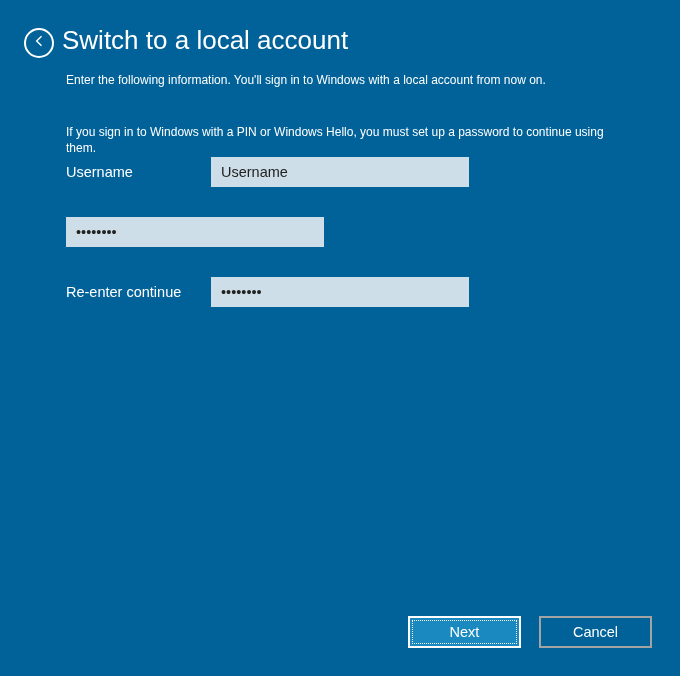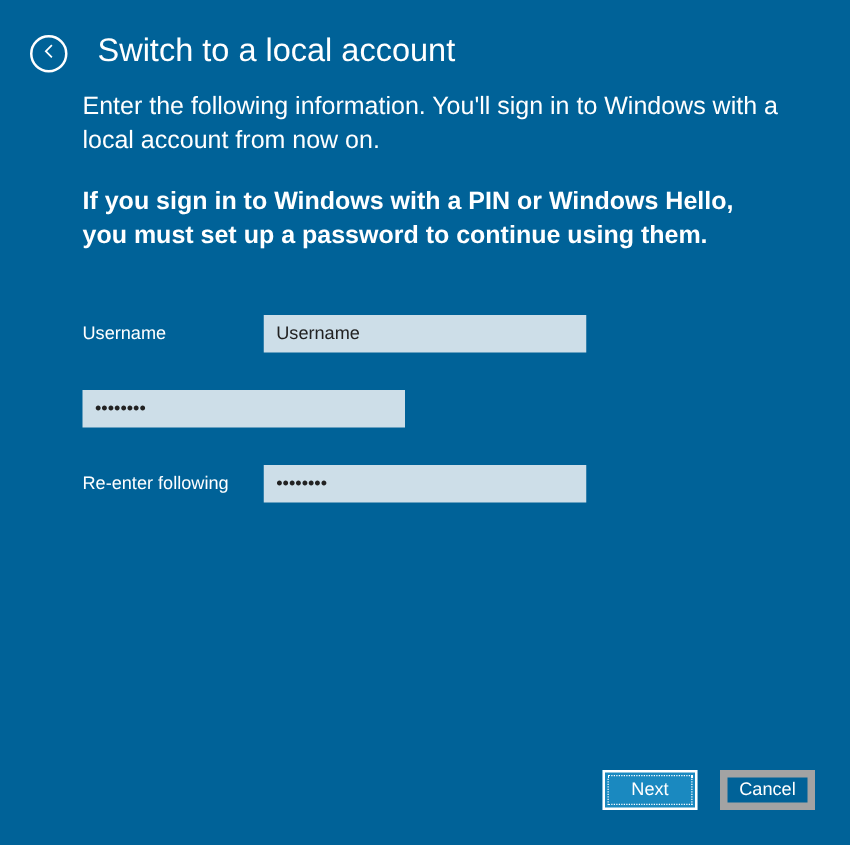--- a/index.html
+++ b/index.html
@@ -34,37 +34,35 @@
       margin-top: 4px;
     }
     .back-btn svg {
       width: 16px;
       height: 16px;
       fill: #ffffff;
     }
     .title {
       font-size: 26px;
       font-weight: 300;
-      margin-left: 24px;
+      margin-left: 8px;
       line-height: 1.2;
     }
     .content {
       padding: 14px 24px 0 66px;
     }
     .para {
-      font-size: 20px;
+      font-size: 12px;
       line-height: 1.35;
       max-width: 560px;
     }
     .para + .para {
-      margin-top: 22px;
-      font-weight: bold;
+      margin-top: 36px;
     }
     .form {
-      margin-top: 50px;
     }
     .row {
       display: flex;
       align-items: center;
       margin-bottom: 30px;
     }
     .label {
       width: 145px;
       font-size: 14.5px;
       color: #ffffff;
@@ -84,40 +82,40 @@
       color: #222;
     }
     .footer {
       position: absolute;
       bottom: 28px;
       right: 28px;
       display: flex;
       gap: 18px;
     }
     .btn {
-      width: 76px;
+      width: 113px;
       height: 32px;
       font-size: 14.5px;
       font-family: inherit;
       cursor: pointer;
       display: flex;
       align-items: center;
       justify-content: center;
     }
     .btn-primary {
       background: #1a89c0;
       color: #ffffff;
       border: 2px solid #ffffff;
       outline: 1px dotted #ffffff;
       outline-offset: -5px;
     }
     .btn-secondary {
       background: transparent;
       color: #ffffff;
-      border: 6px solid #a3a3a3;
+      border: 2px solid #a3a3a3;
     }
   </style>
 </head>
 <body>
 
 <div class="header">
   <div class="back-btn">
     <span>
       <svg viewBox="0 0 24 24">
           <path d="M15 4l-8 8 8 8 1.5-1.5L10 12l6.5-6.5z"></path>
@@ -133,21 +131,21 @@
 
   <div class="form">
     <div class="row">
       <div class="label">Username</div>
       <input class="field" type="text" value="Username" style="">
     </div>
     <div class="row">
       <input class="field" type="text" value="••••••••" style="">
     </div>
     <div class="row">
-      <div class="label">Re-enter following</div>
+      <div class="label">Re-enter continue</div>
       <input class="field" type="text" value="••••••••" style="">
     </div>
   </div>
 </div>
 
 <div class="footer">
   <div class="btn btn-primary">Next</div>
   <div class="btn btn-secondary">Cancel</div>
 </div>
 

